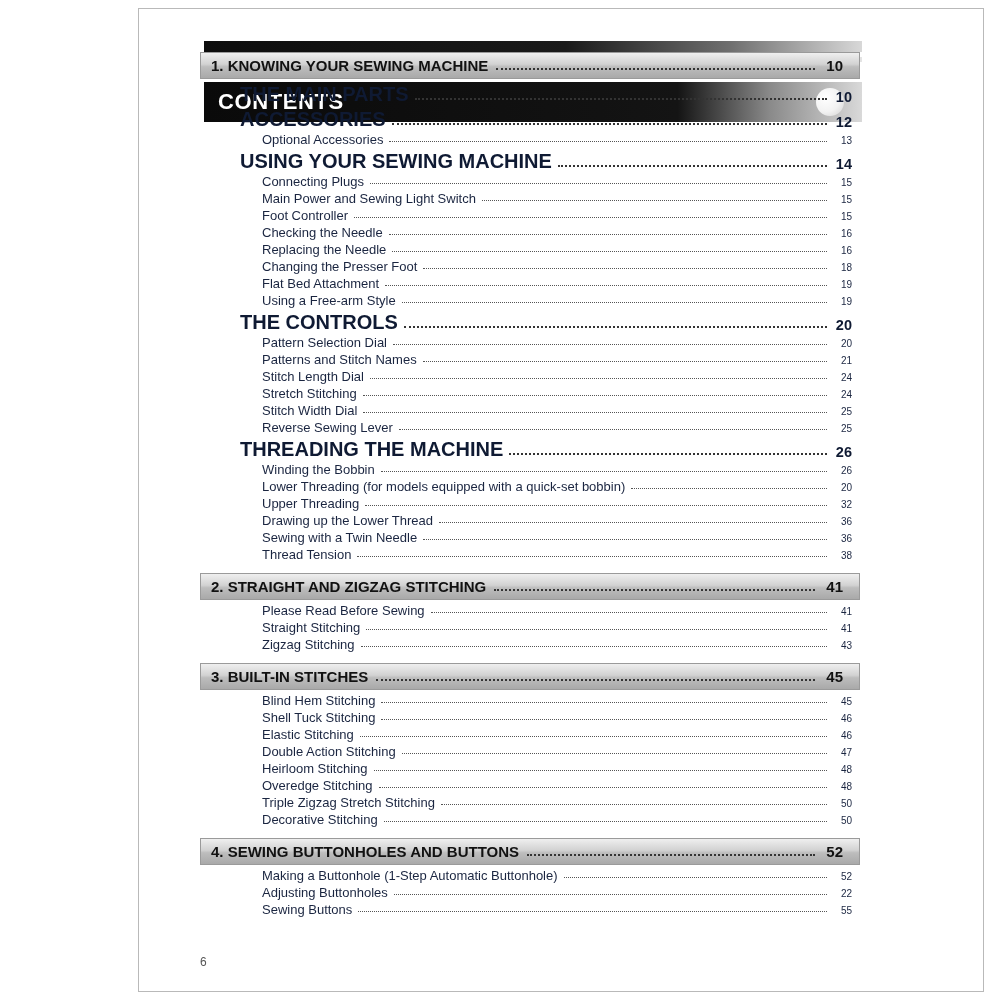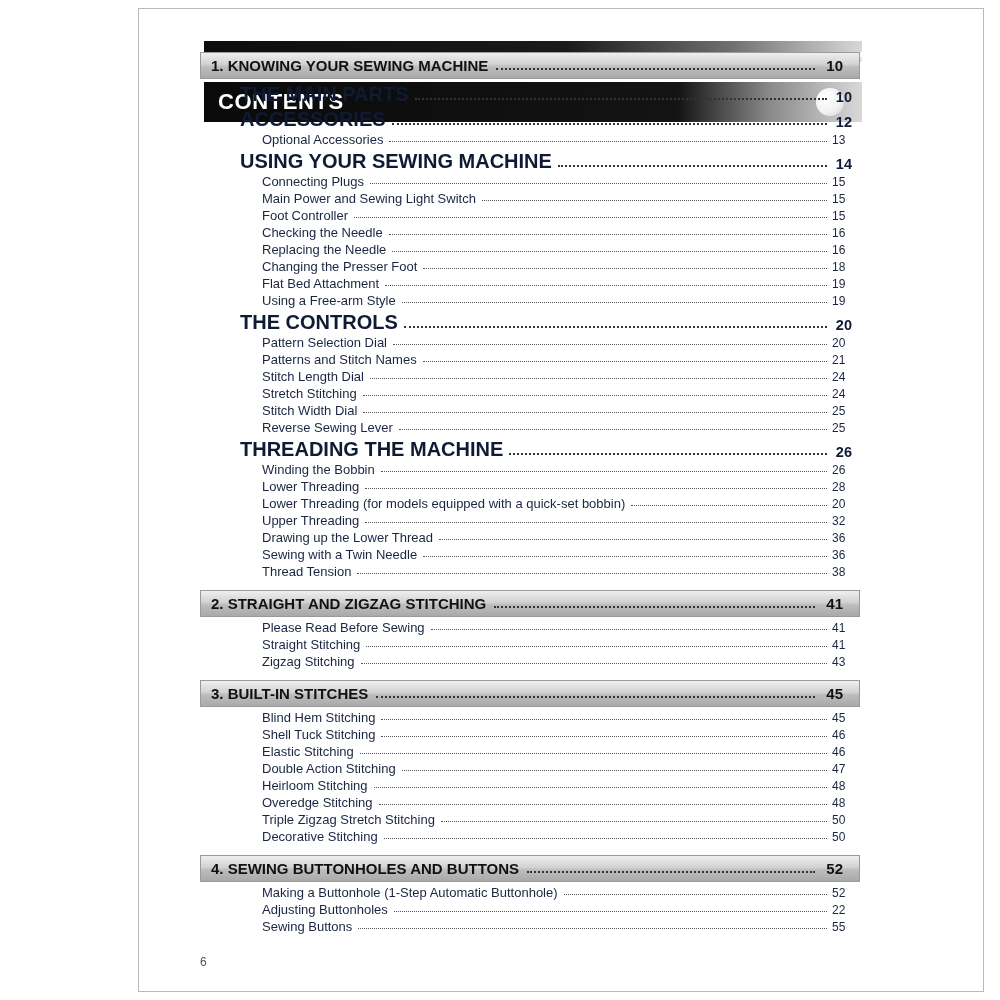--- a/index.html
+++ b/index.html
@@ -142,23 +142,24 @@
   .row.level1 .dots { border-bottom: 2px dotted #333333; }
 
   .row.level2 { margin-top: 3px; padding-left: 52px; }
   .row.level2 .label {
     font-size: 13px;
     color: #1a2540;
     white-space: nowrap;
     text-align: right;
   }
   .row.level2 .page {
-    font-size: 12px;
+    font-size: 10px;
     color: #1a2540;
     min-width: 20px;
+    text-align: right;
   }
 
   .group { margin-bottom: 0; }
 
   .page-number {
     position: absolute;
     left: 200px;
     top: 955px;
     font-size: 12px;
     color: #555555;
@@ -285,25 +286,20 @@
             <span class="label">THREADING THE MACHINE</span>
             <span class="dots"></span>
             <span class="page">26</span>
           </div>
           <div class="row level2">
             <span class="label">Winding the Bobbin</span>
             <span class="dots"></span>
             <span class="page">26</span>
           </div>
           <div class="row level2">
-            <span class="label">Lower Threading</span>
-            <span class="dots"></span>
-            <span class="page">28</span>
-          </div>
-          <div class="row level2">
             <span class="label">Lower Threading (for models equipped with a quick-set bobbin)</span>
             <span class="dots"></span>
             <span class="page">20</span>
           </div>
           <div class="row level2">
             <span class="label">Upper Threading</span>
             <span class="dots"></span>
             <span class="page">32</span>
           </div>
           <div class="row level2">

